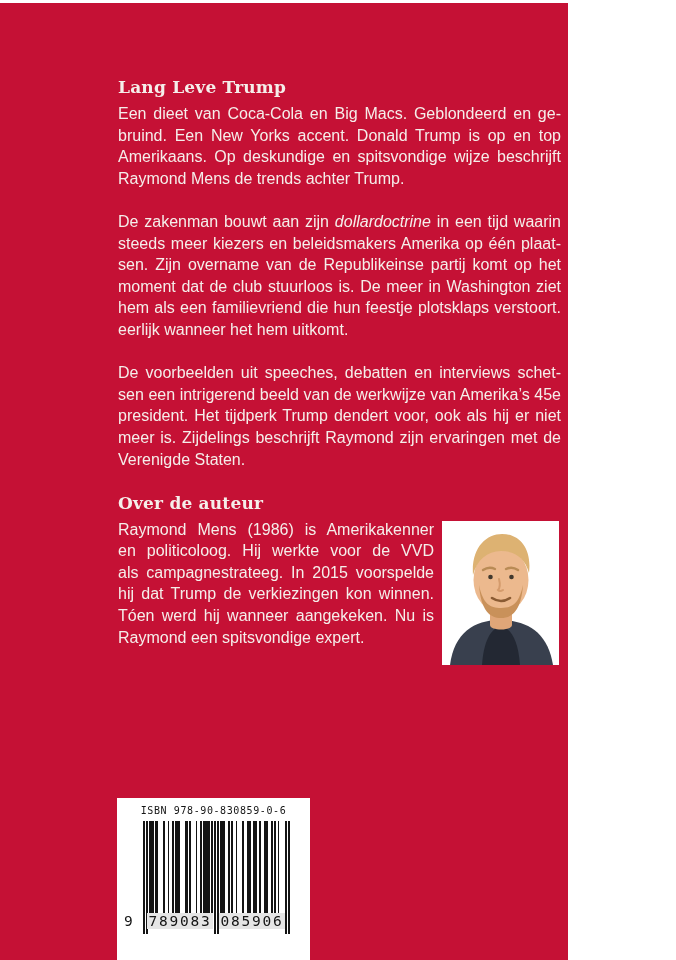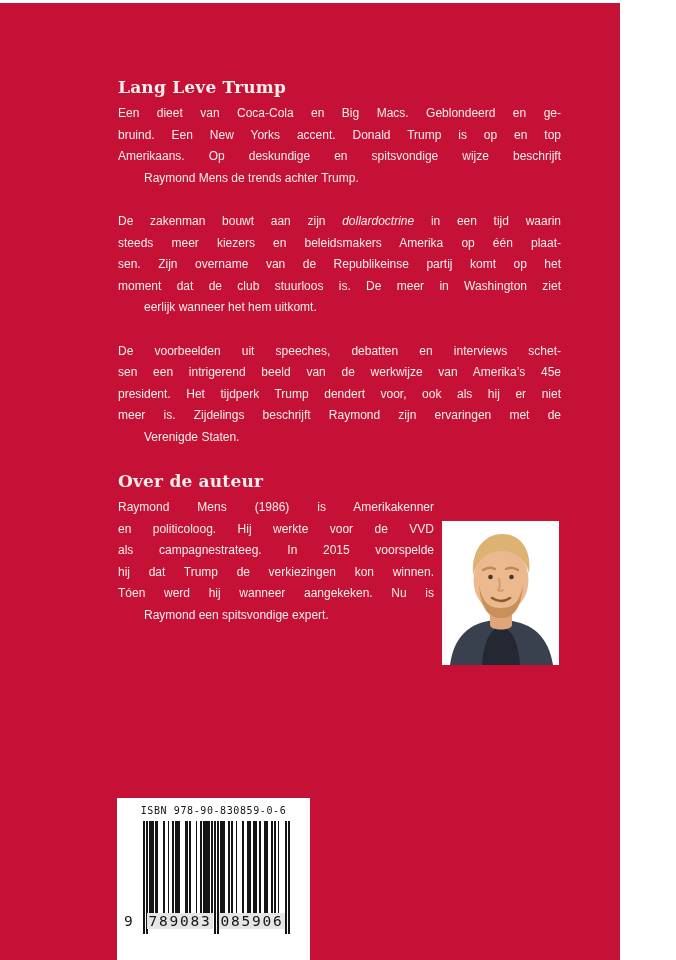--- a/index.html
+++ b/index.html
@@ -3,36 +3,36 @@
 <meta charset="utf-8">
 <title>Book back cover</title>
 <style>
   :root{
     --red:#C51135;
     --ink:#F5EEEA;
     --bar-ink:#141414;
   }
   html,body{margin:0;padding:0;background:#ffffff;}
   .stage{
-    position:relative;width:620px;height:960px;overflow:hidden;
+    position:relative;width:568px;height:960px;overflow:hidden;
     background:var(--red);
     font-family:"Liberation Sans",sans-serif;
   }
   .top-strip{position:absolute;top:0;left:0;right:0;height:3px;background:#ffffff;}
   .text-col{
     position:absolute;left:118px;top:76px;width:443px;color:var(--ink);
   }
   .cover-heading{
     font-family:"DejaVu Serif",serif;
     font-size:17px;font-weight:700;line-height:22px;
     margin:0 0 5px 0;letter-spacing:0.2px;
   }
-  .para{font-size:12px;line-height:21.6px;margin:0 0 21.6px 0;}
+  .para{font-size:16px;line-height:21.6px;margin:0 0 21.6px 0;}
   .line{text-align:justify;text-align-last:justify;}
-  .line.last{text-align-last:left;margin-left:26px;}
+  .line.last{text-align-last:left;}
   .author-heading{margin-top:7px;}
   .author-para{width:316px;margin-bottom:0;}
   
   .photo{
     position:absolute;left:442px;top:521px;width:117px;height:144px;
     background:#ffffff;overflow:hidden;
   }
   .photo svg{display:block;width:117px;height:144px;}
   
   .barcode-box{
@@ -77,20 +77,21 @@
         <div class="line">Een dieet van Coca-Cola en Big Macs. Geblondeerd en ge-</div>
         <div class="line">bruind. Een New Yorks accent. Donald Trump is op en top</div>
         <div class="line">Amerikaans. Op deskundige en spitsvondige wijze beschrijft</div>
         <div class="line last">Raymond Mens de trends achter Trump.</div>
       </div>
     <div class="para">
         <div class="line"><span>De zakenman bouwt aan zijn </span><span style="font-style: italic;">dollardoctrine</span><span> in een tijd waarin</span></div>
         <div class="line">steeds meer kiezers en beleidsmakers Amerika op één plaat-</div>
         <div class="line">sen. Zijn overname van de Republikeinse partij komt op het</div>
         <div class="line">moment dat de club stuurloos is. De meer in Washington ziet</div>
+        <div class="line">hem als een familievriend die hun feestje plotsklaps verstoort.</div>
         <div class="line last">eerlijk wanneer het hem uitkomt.</div>
       </div>
     <div class="para">
         <div class="line">De voorbeelden uit speeches, debatten en interviews schet-</div>
         <div class="line">sen een intrigerend beeld van de werkwijze van Amerika’s 45e</div>
         <div class="line">president. Het tijdperk Trump dendert voor, ook als hij er niet</div>
         <div class="line">meer is. Zijdelings beschrijft Raymond zijn ervaringen met de</div>
         <div class="line last">Verenigde Staten.</div>
       </div>
     <h2 class="cover-heading author-heading">Over de auteur</h2>

